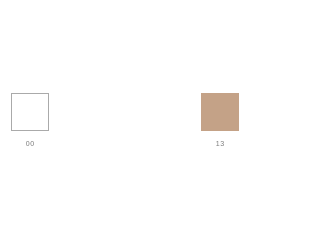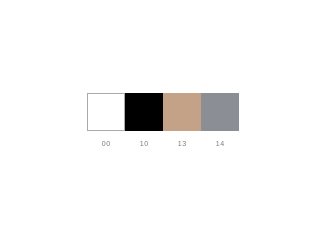--- a/index.html
+++ b/index.html
@@ -24,21 +24,21 @@
 
   .swatch-row {
     position: absolute;
     left: 11px;
     top: 93px;
     width: 228px;
     height: 60px;
     display: flex;
     flex-direction: row;
     align-items: flex-start;
-    justify-content: flex-end;
+    justify-content: space-between;
   }
 
   .swatch-cell {
     width: 38px;
     display: flex;
     flex-direction: column;
     align-items: center;
   }
 
   .swatch-chip {
@@ -71,29 +71,21 @@
 <div id="palette-canvas" style="background: rgb(255, 255, 255);">
 
   <div class="swatch-row">
 
     <div class="swatch-cell">
       <span class="swatch-chip bordered" style="background-color: rgb(255, 255, 255); border-color: rgb(170, 170, 170);"></span>
       <span class="swatch-label" style="color: rgb(125, 125, 125);">00</span>
     </div>
 
 
-    <div class="swatch-cell">
-      <span class="swatch-chip" style="background-color: rgb(0, 0, 0);"></span>
-      <span class="swatch-label" style="color: rgb(125, 125, 125);">10</span>
-    </div>
 
     <div class="swatch-cell">
       <span class="swatch-chip" style="background-color: rgb(196, 162, 135);"></span>
       <span class="swatch-label" style="color: rgb(125, 125, 125);">13</span>
     </div>
 
-    <div class="swatch-cell">
-      <span class="swatch-chip" style="background-color: rgb(139, 142, 148);"></span>
-      <span class="swatch-label" style="color: rgb(125, 125, 125);">14</span>
-    </div>
 
   </div>
 </div>
 
 </body></html>

